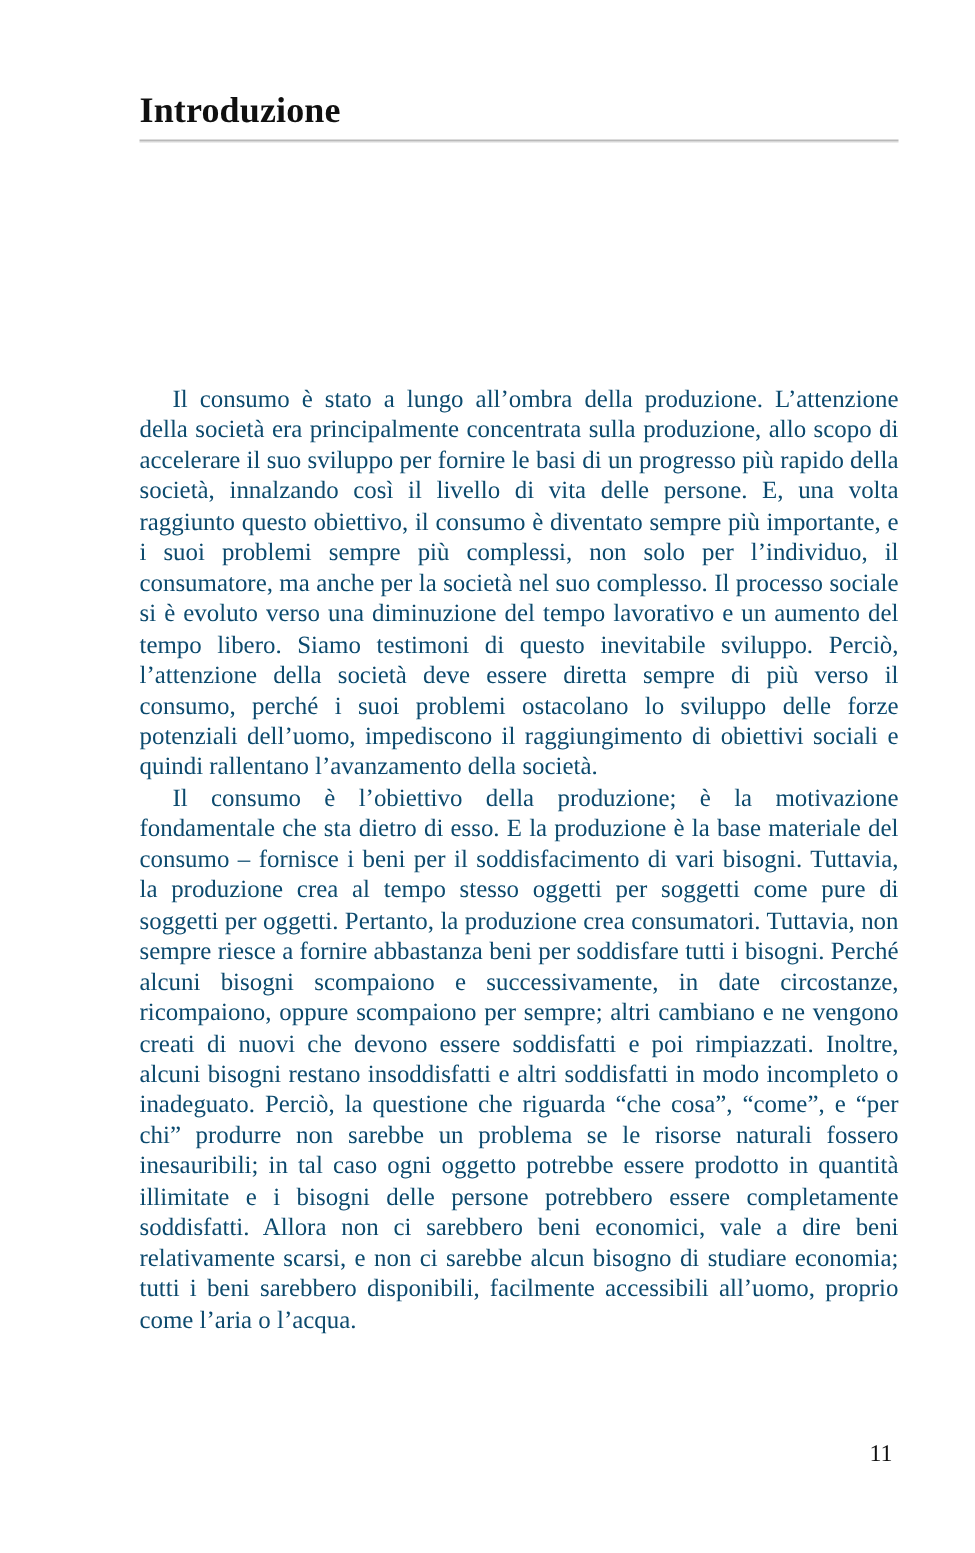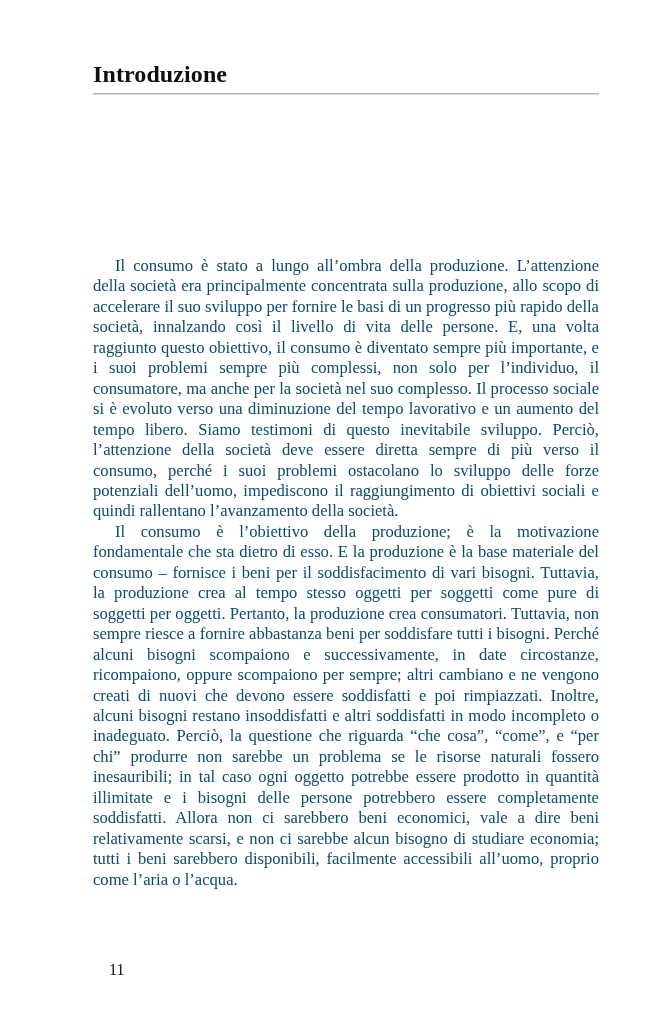--- a/index.html
+++ b/index.html
@@ -73,23 +73,24 @@
     text-align: justify;
   }
 
   .body-text p:last-child {
     text-align-last: left;
   }
 
   
   .page-footer {
     position: absolute;
-    left: 88px;
+    left: 68px;
     top: 960px;
     width: 506px;
+    text-align: right;
   }
 
   .page-number {
     font-size: 16px;
     line-height: 20px;
     color: #111111;
   }
 </style>
 </head>
 <body>

